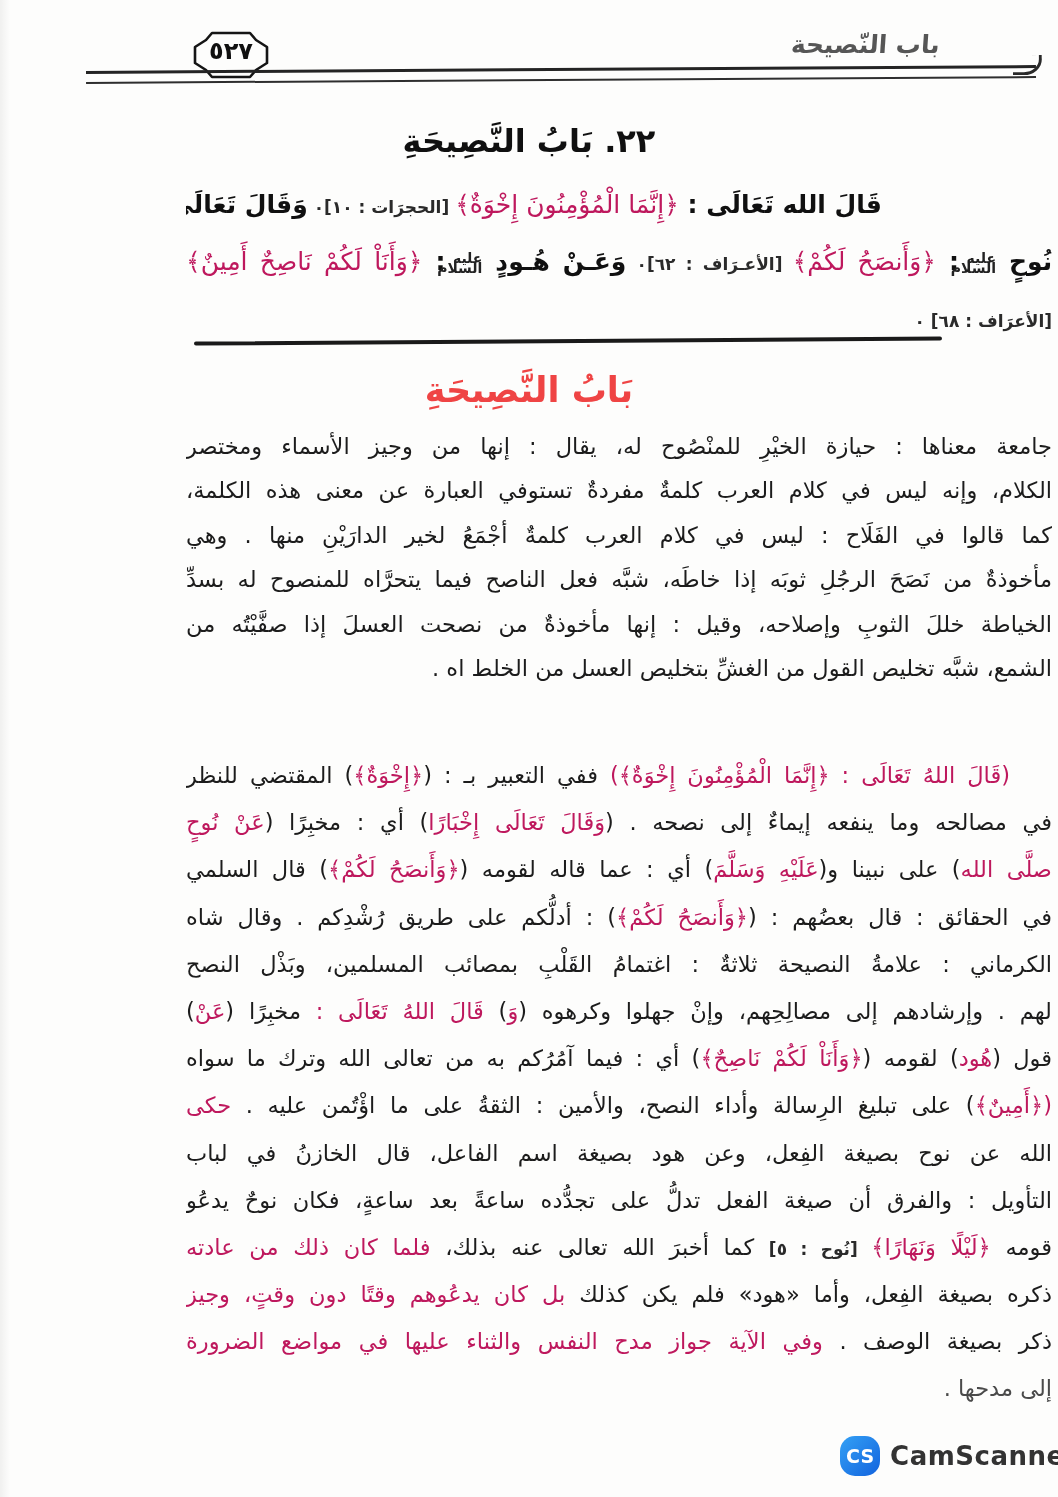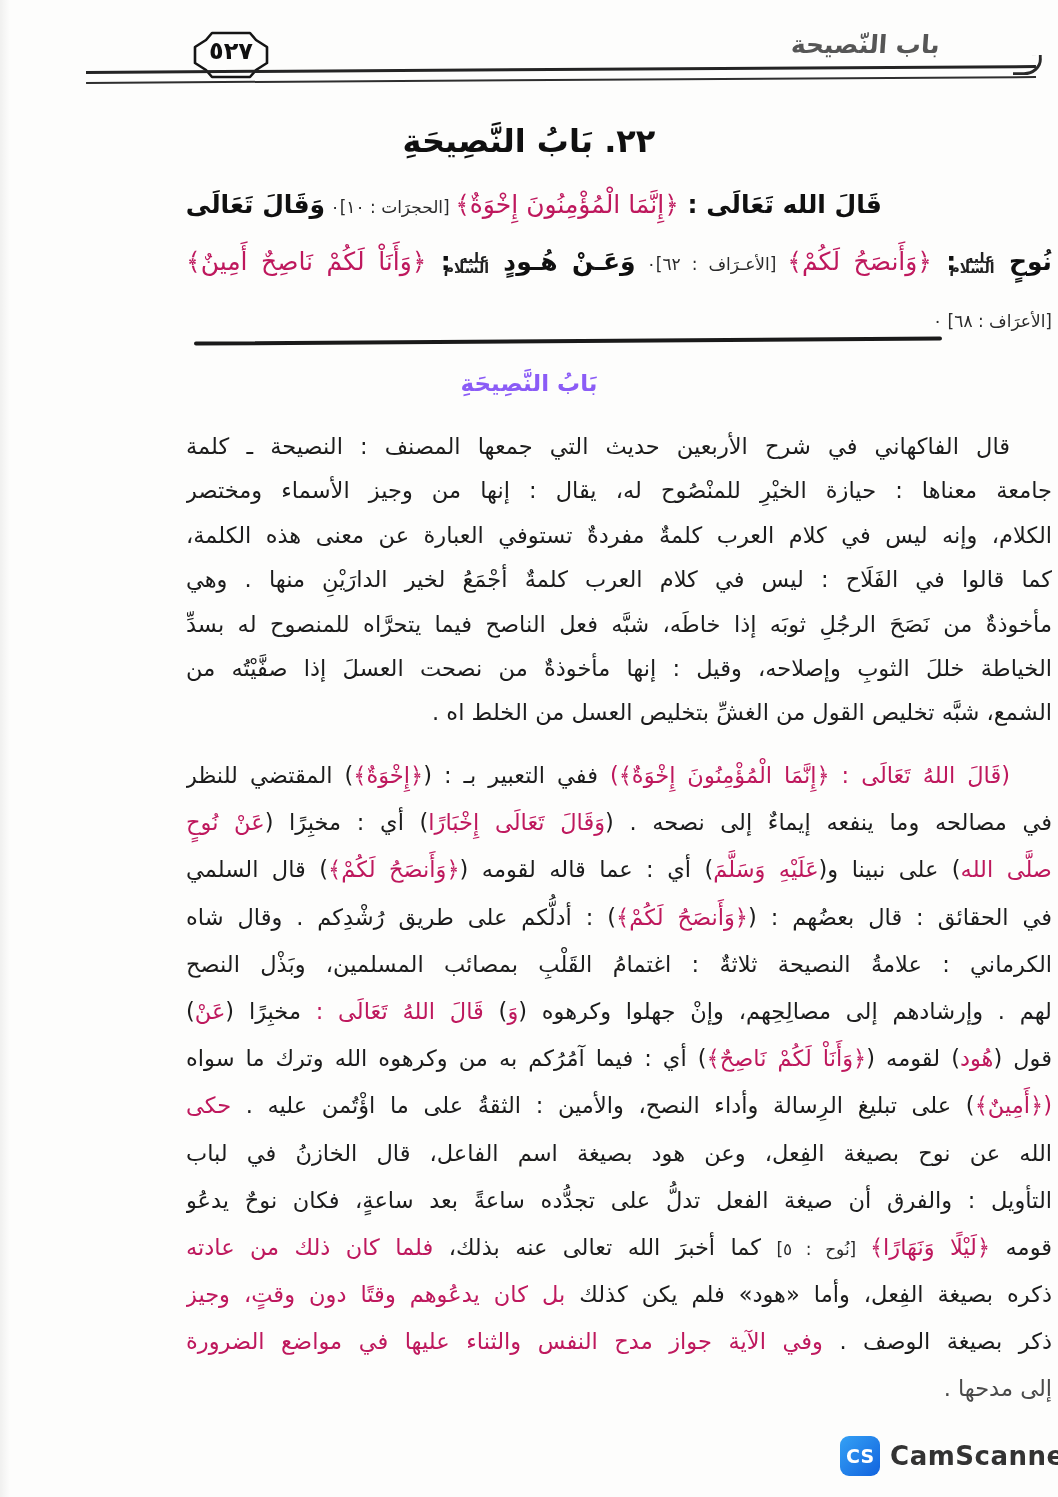--- a/index.html
+++ b/index.html
@@ -49,21 +49,21 @@
     position:absolute; left:96px; top:122px; width:866px;
     text-align:center; font-size:32px; font-weight:700; color:#101010;
     direction:rtl;
   }
   .rule-mid{
     position:absolute; left:194px; top:339px; width:748px; height:3.5px;
     background:#1a1a1a; border-radius:2px; transform:rotate(-0.4deg);
   }
   .section-title{
     position:absolute; left:96px; top:370px; width:866px;
-    text-align:center; font-size:23px; font-weight:700; color:#8b5cf6;
+    text-align:center; font-size:35px; font-weight:700; color:#ef4444;
     direction:rtl;
   }
 
   
   .textblock{
     position:absolute; left:186px; width:866px; direction:rtl;
   }
   .line{
     display:block; text-align:justify; text-align-last:justify;
     overflow:hidden; white-space:nowrap;
@@ -73,35 +73,35 @@
   .quote .line{height:57px; line-height:57px;}
   .quote .line.indent1{padding-right:170px;}
   .body1{top:424px;}
   .body1 .line{height:44.4px; line-height:44.4px;}
   .body2{top:752px;}
   .body2 .line{height:47.2px; line-height:47.2px;}
   .body1,.body2{font-size:22.5px; color:#1c1c1c;}
   .bodyindent{padding-right:42px;}
 
   .bd{font-weight:400; color:#be185d;}
-  .sm{font-size:17px; font-weight:400; color:#2a2a2a;}
+  .sm{font-size:17px; font-weight:700; color:#2a2a2a;}
   .ft{color:#4a4a4a;}
   .hn{
     display:inline-block; font-size:14px; font-weight:700; line-height:10px;
     max-width:24px; white-space:normal; vertical-align:middle;
     text-align:center; color:#222;
   }
 
   
   .watermark{
     position:absolute; right:12px; top:1434px; height:44px;
     display:flex; align-items:center; gap:10px; direction:ltr;
   }
   .cs-icon{
-    width:40px; height:40px; border-radius:9px;
+    width:40px; height:40px; border-radius:15px;
     background:linear-gradient(135deg,#34a1f5,#1263de);
     color:#ffffff; font-weight:700; font-size:19px;
     display:flex; align-items:center; justify-content:center;
     font-family:"DejaVu Sans", sans-serif;
   }
   .cs-label{
     font-size:26px; font-weight:700; color:#333333;
     font-family:"DejaVu Sans", sans-serif; letter-spacing:0.5px;
   }
 </style>
@@ -129,38 +129,37 @@
       <div class="line"><span>نُوحٍ </span><span class="hn">عليه السلام</span><span> : </span><span class="bd">﴿وَأَنصَحُ لَكُمْ﴾</span><span class="sm"> [الأعـرَاف : ٦٢]٠ </span><span>وَعَـنْ هُـودٍ </span><span class="hn">عليه السلام</span><span> : </span><span class="bd">﴿وَأَنَاْ لَكُمْ نَاصِحٌ أَمِينٌ﴾</span></div>
       <div class="line final"><span class="sm">[الأعرَاف : ٦٨] ٠</span></div>
     </section>
 
   <div class="rule-mid"></div>
 
   <div class="section-title">بَابُ النَّصِيحَةِ</div>
 
   <section class="textblock body1">
 
-  <div class="line bodyindent"><span>قال الفاكهاني في شرح الأربعين حديث التي جمعها المصنف : النصيحة ـ كلمة</span></div>
       <div class="line"><span>جامعة معناها : حيازة الخيْرِ للمنْصُوح له، يقال : إنها من وجيز الأسماء ومختصر</span></div>
       <div class="line"><span>الكلام، وإنه ليس في كلام العرب كلمةٌ مفردةٌ تستوفي العبارة عن معنى هذه الكلمة،</span></div>
       <div class="line"><span>كما قالوا في الفَلَاح : ليس في كلام العرب كلمةٌ أجْمَعُ لخير الدارَيْنِ منها . وهي</span></div>
       <div class="line"><span>مأخوذةٌ من نَصَحَ الرجُلِ ثوبَه إذا خاطَه، شبَّه فعل الناصح فيما يتحرَّاه للمنصوح له بسدِّ</span></div>
       <div class="line"><span>الخياطة خللَ الثوبِ وإصلاحه، وقيل : إنها مأخوذةٌ من نصحت العسلَ إذا صفَّيْتُه من</span></div>
       <div class="line final"><span>الشمع، شبَّه تخليص القول من الغشِّ بتخليص العسل من الخلط اه .</span></div>
     </section>
 
   <section class="textblock body2">
 
   <div class="line bodyindent"><span class="bd">(قَالَ اللهُ تَعَالَى : ﴿إِنَّمَا الْمُؤْمِنُونَ إِخْوَةٌ﴾)</span><span> ففي التعبير بـ : (</span><span class="bd">﴿إِخْوَةٌ﴾</span><span>) المقتضي للنظر</span></div>
       <div class="line"><span>في مصالحه وما ينفعه إيماءٌ إلى نصحه . (</span><span class="bd">وَقَالَ تَعَالَى إِخْبَارًا</span><span>) أي : مخبِرًا (</span><span class="bd">عَنْ نُوحٍ</span></div>
       <div class="line"><span class="bd">صلَّى الله</span><span>) على نبينا و(</span><span class="bd">عَلَيْهِ وَسَلَّمَ</span><span>) أي : عما قاله لقومه (</span><span class="bd">﴿وَأَنصَحُ لَكُمْ﴾</span><span>) قال السلمي</span></div>
       <div class="line"><span>في الحقائق : قال بعضُهم : (</span><span class="bd">﴿وَأَنصَحُ لَكُمْ﴾</span><span>) : أدلُّكم على طريق رُشْدِكم . وقال شاه</span></div>
       <div class="line"><span>الكرماني : علامةُ النصيحة ثلاثةٌ : اغتمامُ القَلْبِ بمصائب المسلمين، وبَذْل النصح</span></div>
       <div class="line"><span>لهم . وإرشادهم إلى مصالِحِهم، وإنْ جهلوا وكرهوه (</span><span class="bd">وَ</span><span>) </span><span class="bd">قَالَ اللهُ تَعَالَى :</span><span> مخبِرًا (</span><span class="bd">عَنْ</span><span>)</span></div>
-      <div class="line"><span>قول (</span><span class="bd">هُود</span><span>) لقومه (</span><span class="bd">﴿وَأَنَاْ لَكُمْ نَاصِحٌ﴾</span><span>) أي : فيما آمُرُكم به من وكرهوه الله وترك ما سواه</span></div>
+      <div class="line"><span>قول (</span><span class="bd">هُود</span><span>) لقومه (</span><span class="bd">﴿وَأَنَاْ لَكُمْ نَاصِحٌ﴾</span><span>) أي : فيما آمُرُكم به من تعالى الله وترك ما سواه</span></div>
       <div class="line"><span class="bd">(</span><span class="bd">﴿أَمِينٌ﴾</span><span>) على تبليغ الرِسالة وأداء النصح، والأمين : الثقةُ على ما اؤْتُمن عليه . </span><span class="bd">حكى</span></div>
       <div class="line"><span>الله عن نوح بصيغة الفِعل، وعن هود بصيغة اسم الفاعل، قال الخازنُ في لباب</span></div>
       <div class="line"><span>التأويل : والفرق أن صيغة الفعل تدلُّ على تجدُّده ساعةً بعد ساعةٍ، فكان نوحٌ يدعُو</span></div>
       <div class="line"><span>قومه </span><span class="bd">﴿لَيْلًا وَنَهَارًا﴾</span><span class="sm"> [نُوح : ٥]</span><span> كما أخبرَ الله تعالى عنه بذلك، </span><span class="bd">فلما كان ذلك من عادته</span></div>
       <div class="line"><span>ذكره بصيغة الفِعل، وأما «هود» فلم يكن كذلك </span><span class="bd">بل كان يدعُوهم وقتًا دون وقتٍ، وجيز</span></div>
       <div class="line"><span>ذكر بصيغة الوصف . </span><span class="bd">وفي الآية جواز مدح النفس والثناء عليها في مواضع الضرورة</span></div>
       <div class="line final"><span class="ft">إلى مدحها .</span></div>
     </section>
 
   <div class="watermark">

